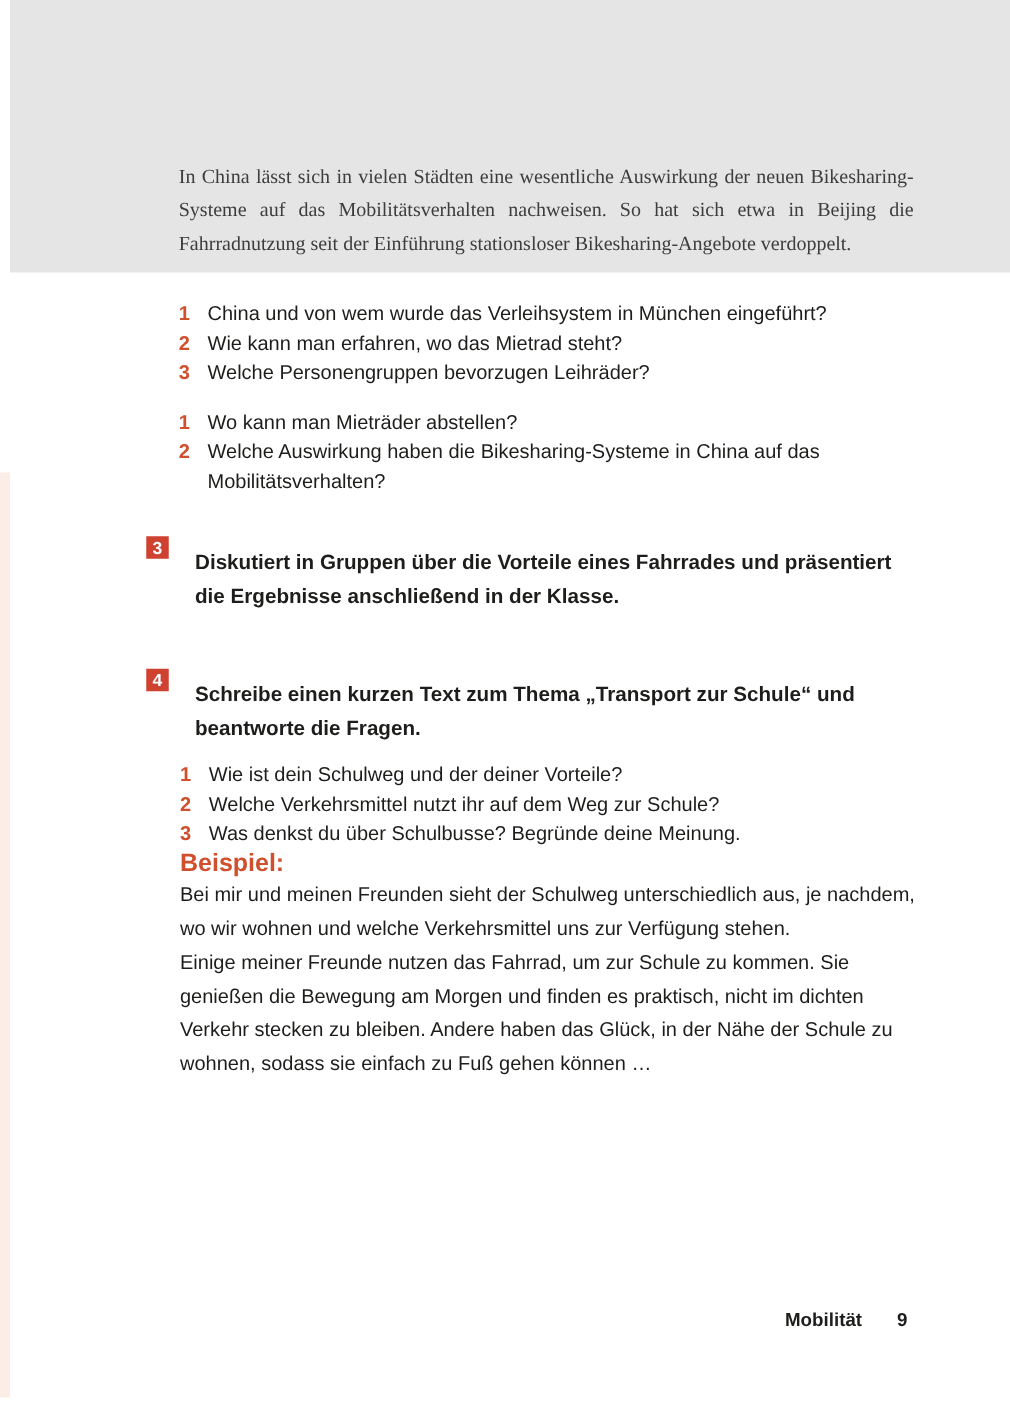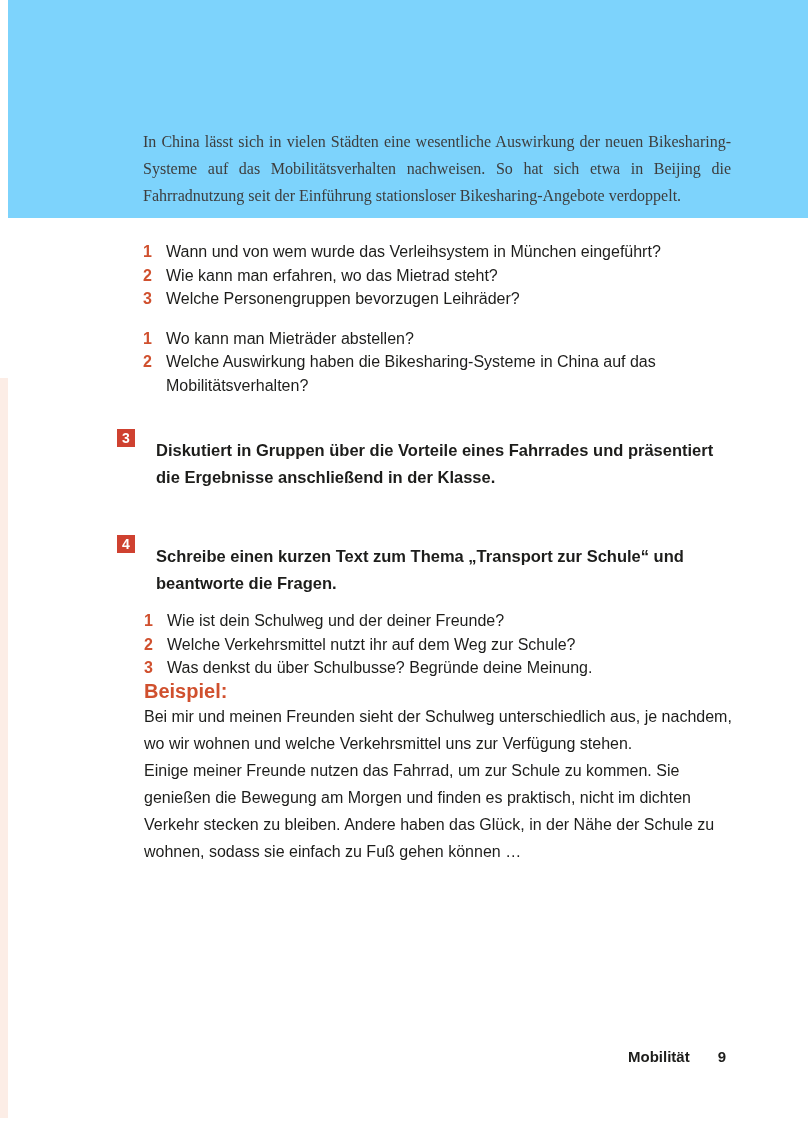--- a/index.html
+++ b/index.html
@@ -4,21 +4,21 @@
 <style>
   html,body { margin:0; padding:0; background:#ffffff; }
   .page {
     position:relative; width:808px; height:1136px; background:#ffffff;
     font-family:"Liberation Sans", sans-serif; color:#1d1d1b; overflow:hidden;
   }
 
   
   .intro-block {
     position:absolute; top:0; left:8px; right:0; height:218px;
-    background:#7dd3fc;
+    background:#e5e5e5;
     padding-left:44px;
   }
   .intro-text {
     position:absolute; top:112px; left:135px; width:588px;
     font-family:"Liberation Serif", serif; font-size:16px; line-height:27px;
     text-align:justify; color:#3d3d3d;
   }
 
   
   .side-stripe {
@@ -69,21 +69,21 @@
     <p class="intro-text">In China lässt sich in vielen Städten eine wesentliche Auswirkung der neuen Bikesharing-Systeme auf das Mobilitätsverhalten nachweisen. So hat sich etwa in Beijing die Fahrradnutzung seit der Einführung stationsloser Bikesharing-Angebote verdoppelt.</p>
   </div>
 
   <div class="side-stripe"></div>
 
   <div class="content">
 
     <div class="q-list">
       <div class="q-item">
         <span class="q-num">1</span>
-        <span class="q-text">Wann und von wem wurde das Verleihsystem in München eingeführt?</span>
+        <span class="q-text">China und von wem wurde das Verleihsystem in München eingeführt?</span>
       </div>
       <div class="q-item">
         <span class="q-num">2</span>
         <span class="q-text">Wie kann man erfahren, wo das Mietrad steht?</span>
       </div>
       <div class="q-item">
         <span class="q-num">3</span>
         <span class="q-text">Welche Personengruppen bevorzugen Leihräder?</span>
       </div>
     </div>
@@ -106,21 +106,21 @@
       </div>
     </div>
 
     <div class="exercise">
       <div class="exercise-marker">4</div>
       <div class="exercise-body">
         <p class="exercise-instruction">Schreibe einen kurzen Text zum Thema „Transport zur Schule“ und beantworte die Fragen.</p>
         <div class="exercise-questions">
           <div class="q-item">
             <span class="q-num">1</span>
-            <span class="q-text">Wie ist dein Schulweg und der deiner Freunde?</span>
+            <span class="q-text">Wie ist dein Schulweg und der deiner Vorteile?</span>
           </div>
           <div class="q-item">
             <span class="q-num">2</span>
             <span class="q-text">Welche Verkehrsmittel nutzt ihr auf dem Weg zur Schule?</span>
           </div>
           <div class="q-item">
             <span class="q-num">3</span>
             <span class="q-text">Was denkst du über Schulbusse? Begründe deine Meinung.</span>
           </div>
         </div>

